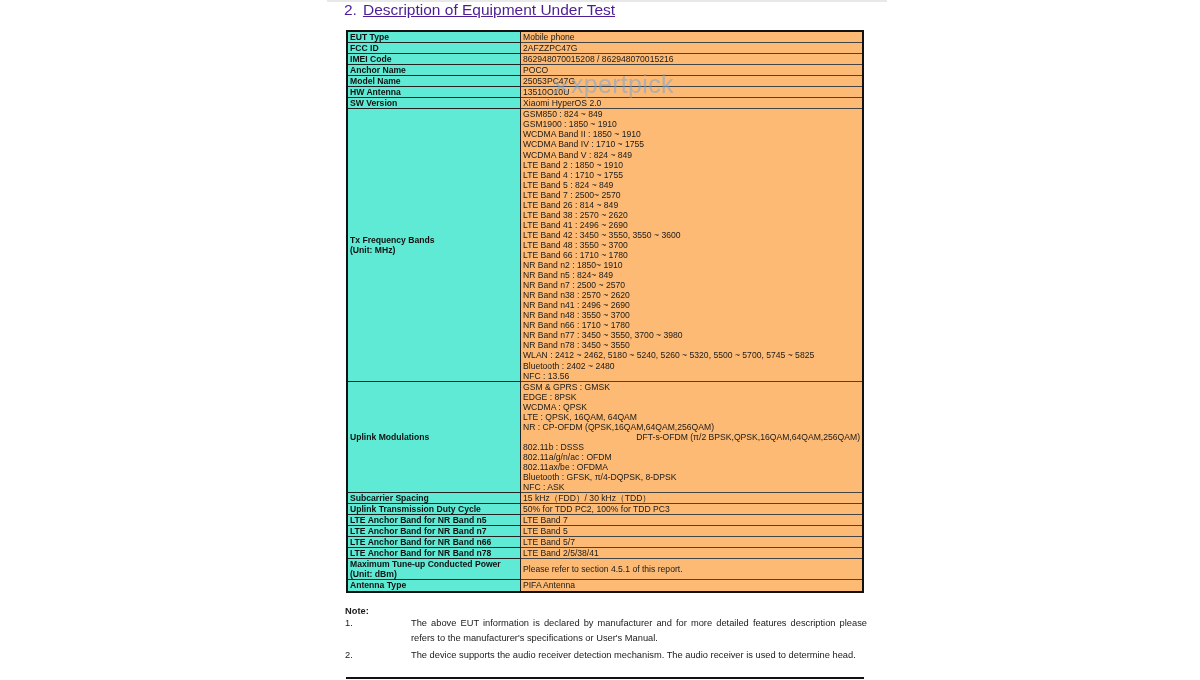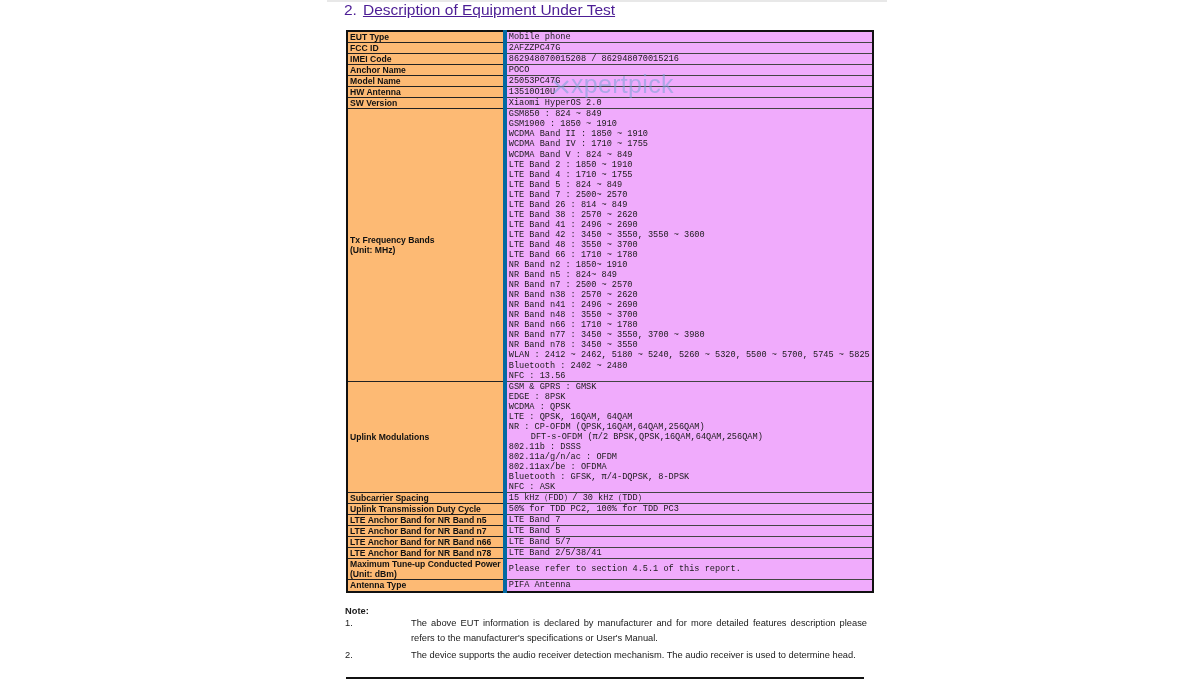--- a/index.html
+++ b/index.html
@@ -16,29 +16,29 @@
   .section-title .num { margin-right: 6px; }
   .section-title .txt { text-decoration: underline; }
 
   table.eut {
     position: absolute; left: 346px; top: 30px; width: 518px;
     border-collapse: collapse; border: 2.5px solid #111;
     font-size: 8.6px; line-height: 10.05px;
   }
   table.eut td { padding: 0 2px; vertical-align: middle; }
   table.eut td.lbl {
-    width: 168px; background: #fdba74; font-weight: bold; color: #111;
+    width: 168px; background: #5eead4; font-weight: bold; color: #111;
     border-right: 1px solid #222; border-top: 1px solid #222;
   }
   table.eut td.val {
-    background: #f0abfc; color: #1a1a1a; border-top: 1px solid #444; border-left: 4px solid #0369a1; font-family: Liberation Mono, monospace;
+    background: #fdba74; color: #1a1a1a; border-top: 1px solid #444; border-left: 1px solid #0369a1;
   }
   table.eut tr:first-child td { border-top: none; }
   .line { display: block; white-space: nowrap; }
-  .indent { padding-left: 22px; }
+  .indent { padding-left: 22px; text-align: right; }
 
   .watermark {
     position: absolute; left: 553px; top: 70px; font-size: 25px; color: #7aa3d6; opacity: 0.55;
     letter-spacing: 0.3px; pointer-events: none;
   }
   .watermark .logo {
     display: inline-block; width: 16px; height: 14px; margin-right: 2px; position: relative; top: 1px;
   }
 
   .notes {

